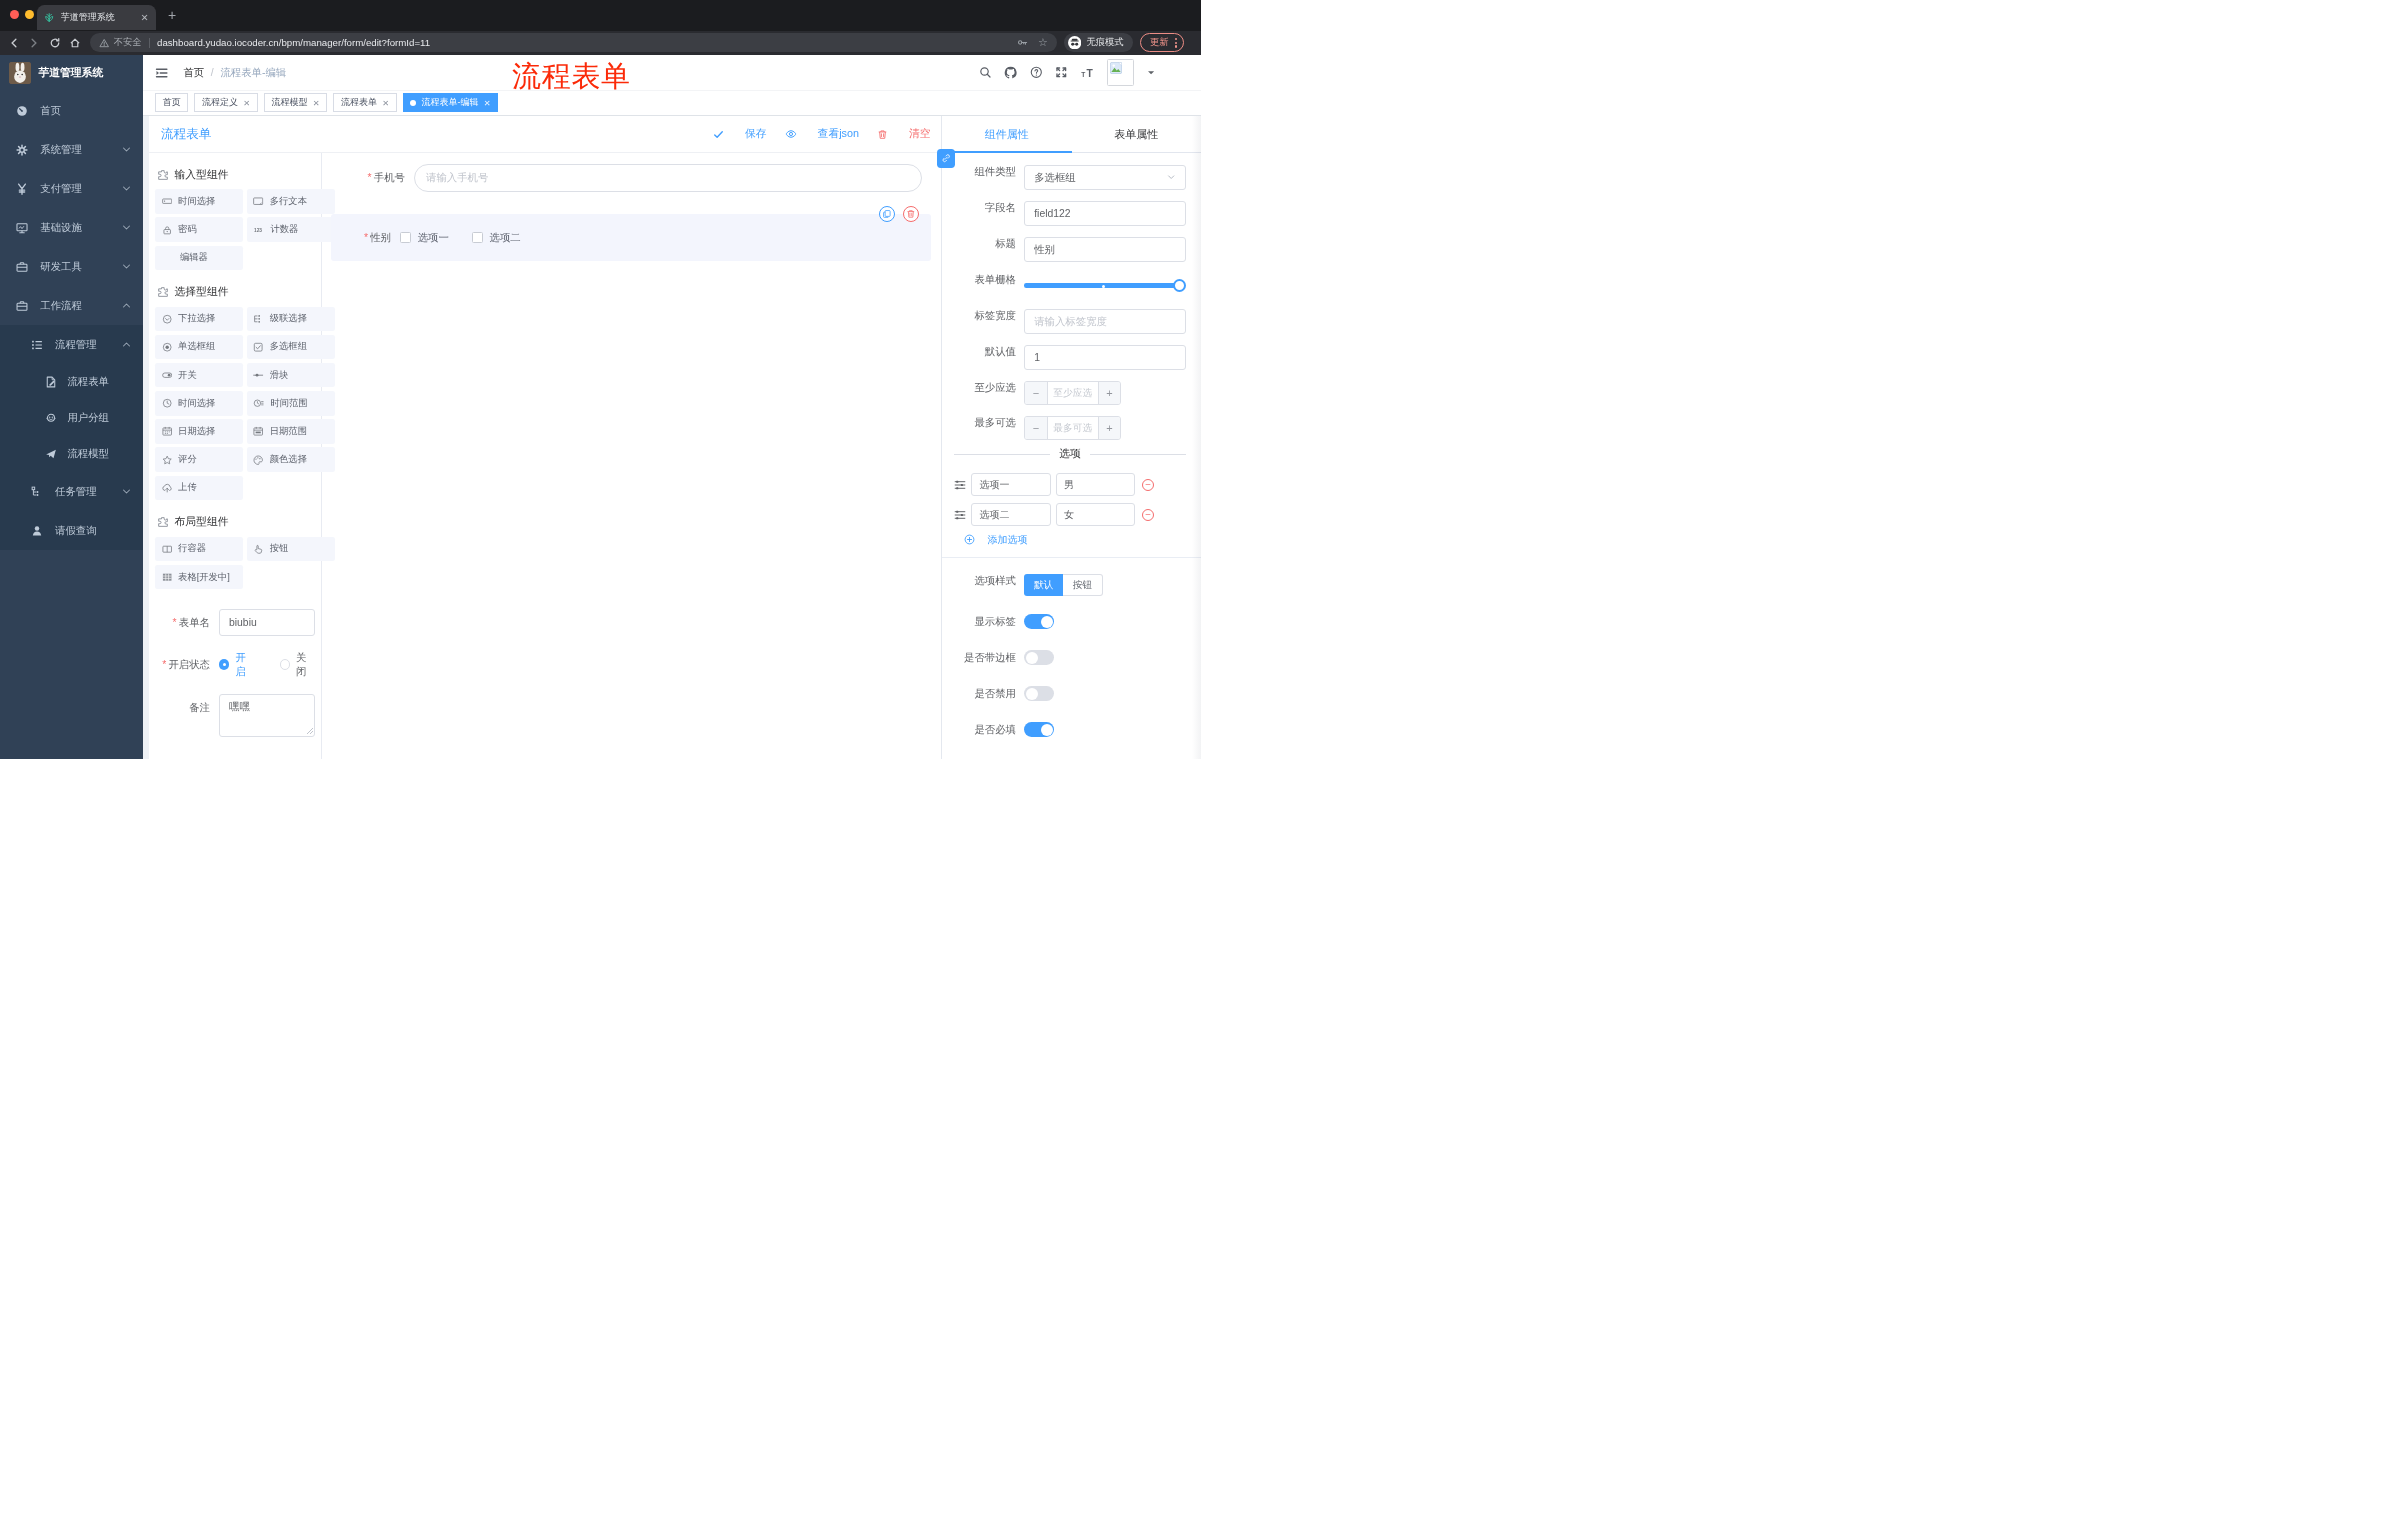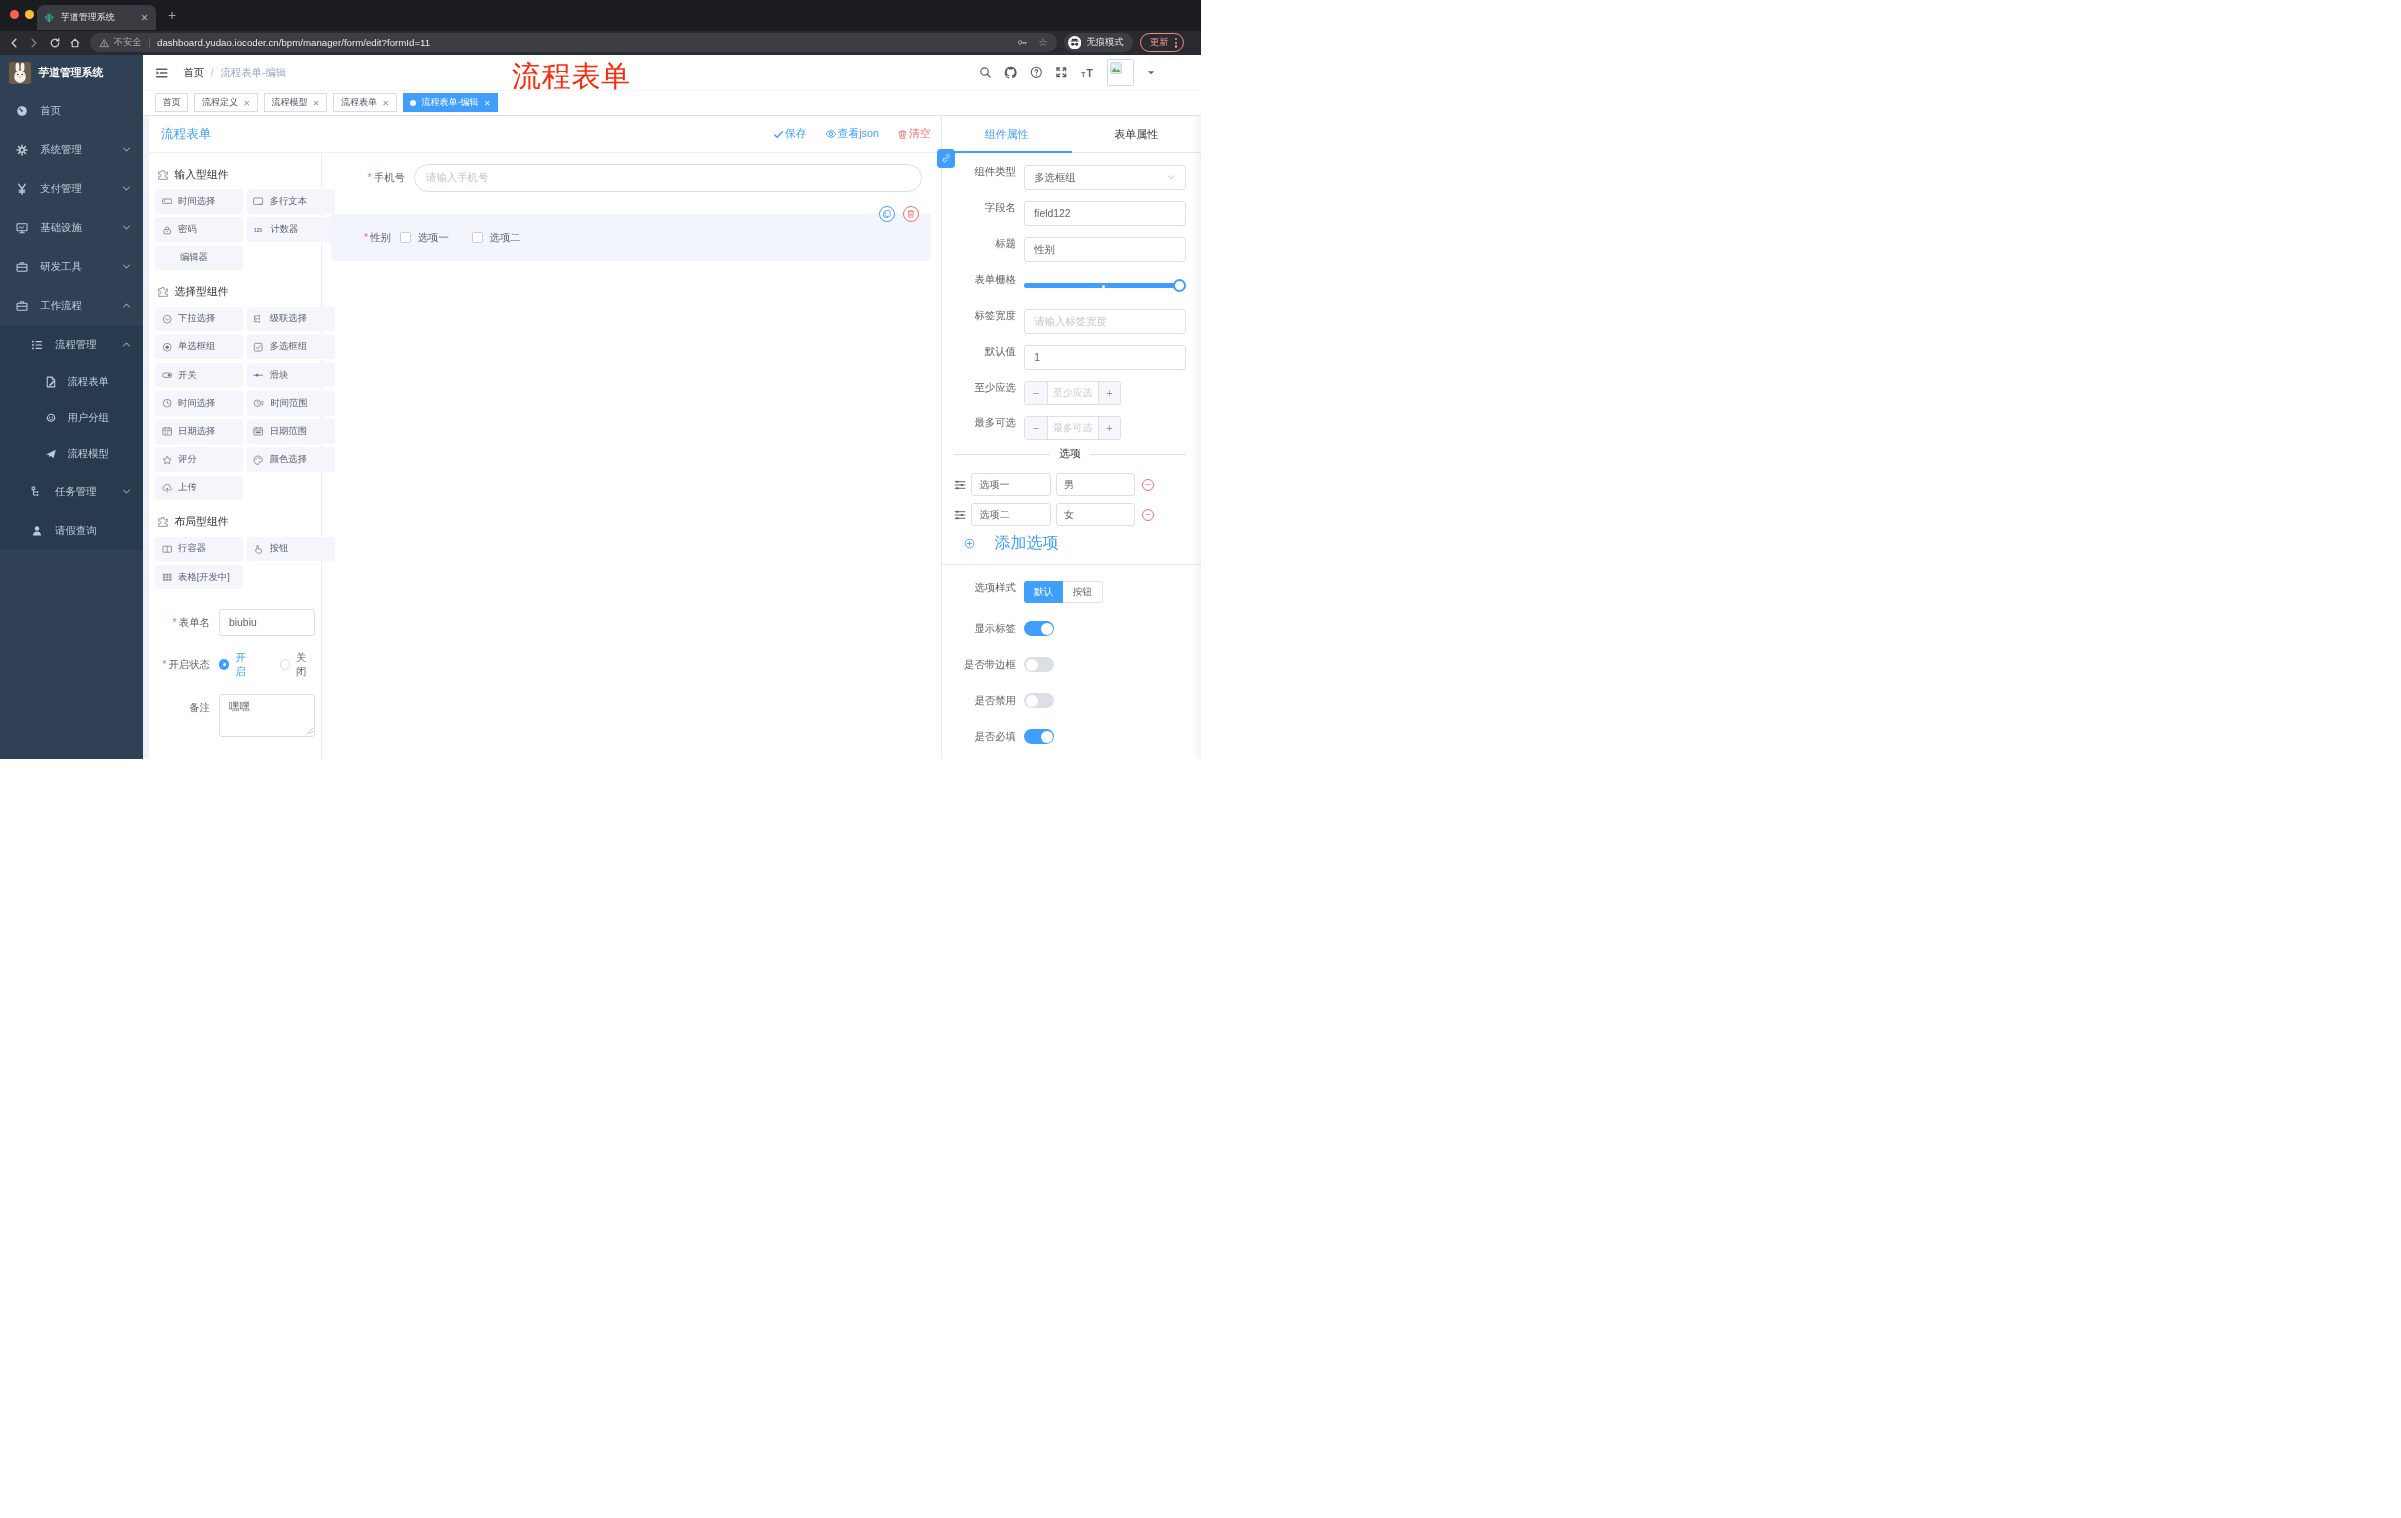--- a/index.html
+++ b/index.html
@@ -70,21 +70,21 @@
   .tag.active { background:#409eff; border-color:#409eff; color:#fff; }
   .tag.active .x { color:#eaf4ff; }
   .tagdot { width:6px; height:6px; border-radius:50%; background:#fff; }
 
   .workspace { position:absolute; top:61px; left:0; right:0; bottom:0; background:#eef1f5; display:flex; }
   .left-zone { margin-left:6px; width:792px; background:#fff; display:flex; flex-direction:column; }
   .editor-toolbar { height:37px; flex:none; display:flex; align-items:center; padding:0 10.4px 0 12px;
                     border-bottom:0.7px solid #eef0f4; }
   .et-title { color:#409eff; font-size:12.6px; font-weight:500; }
   .et-actions { margin-left:auto; display:flex; align-items:center; gap:18px; font-size:10.8px; }
-  .act { display:flex; align-items:center; gap:1px; }
+  .act { display:flex; align-items:center; gap:21px; }
   .act.blue { color:#409eff; } .act.red { color:#f56c6c; }
   .editor-body { flex:1; display:flex; min-height:0; }
 
   
   .palette { width:173px; flex:none; border-right:0.7px solid #e8ebf2; padding:10.4px 6px 0 6px; }
   .sec-h { display:flex; align-items:center; gap:6px; margin:4.5px 0 7.4px 1.5px; font-size:10.8px; color:#303133; }
   .pgrid { display:grid; grid-template-columns:88px 88px; gap:3.7px; margin-bottom:15px; }
   .pitem { height:24.5px; background:#f4f6fc; border-radius:2.2px; display:flex; align-items:center;
            padding-left:6.7px; gap:6px; font-size:9.3px; color:#5c616b; }
   .pitem.noicon { padding-left:25px; }
@@ -153,21 +153,21 @@
   .divtxt { display:flex; align-items:center; margin:4.5px 0 12px; }
   .dline { flex:1; height:0.7px; background:#dcdfe6; }
   .dtext { padding:0 9px; font-size:10.8px; color:#303133; }
   .orow { display:flex; align-items:center; margin-bottom:6.7px; }
   .dragic { color:#606266; margin-right:5.2px; }
   .oin { height:23px; border:0.7px solid #dcdfe6; border-radius:3px; background:#fff; display:flex;
          align-items:center; padding:0 7.4px; font-size:10px; color:#606266; }
   .oin.a { width:80px; } .oin.b { width:79px; margin-left:4.5px; }
   .omin { margin-left:7.4px; width:12px; height:12px; border-radius:50%; border:0.7px solid #f56c6c;
           color:#f56c6c; display:flex; align-items:center; justify-content:center; font-size:9.7px; line-height:9px; }
-  .addopt { display:flex; align-items:center; gap:19px; color:#409eff; font-size:16px; margin:4.5px 0 10.4px 10.4px; }
+  .addopt { display:flex; align-items:center; gap:12px; color:#409eff; font-size:10px; margin:4.5px 0 10.4px 10.4px; }
   .hr2 { height:0.7px; background:#e9edf4; margin:10.4px -15px 16.3px -12px; }
   .segrow { margin-bottom:18px; }
   .seg { display:flex;border-radius:10px; }
   .seg .s1 { height:22px; padding:0 9.7px; display:flex; align-items:center; background:#409eff; color:#fff;
              font-size:9.7px; border-radius:3px 0 0 3px; }
   .seg .s2 { height:22px; padding:0 9.7px; display:flex; align-items:center; border:0.7px solid #dcdfe6;
              border-left:none; color:#5f646c; font-size:9.7px; border-radius:0 3px 3px 0; background:#fff; }
   .trow { display:flex; align-items:center; margin-bottom:21px; }
   .switch { width:30px; height:15px; border-radius:7.4px; position:relative; flex:none; }
   .switch.on { background:#409eff; } .switch.off { background:#dcdfe6; }

